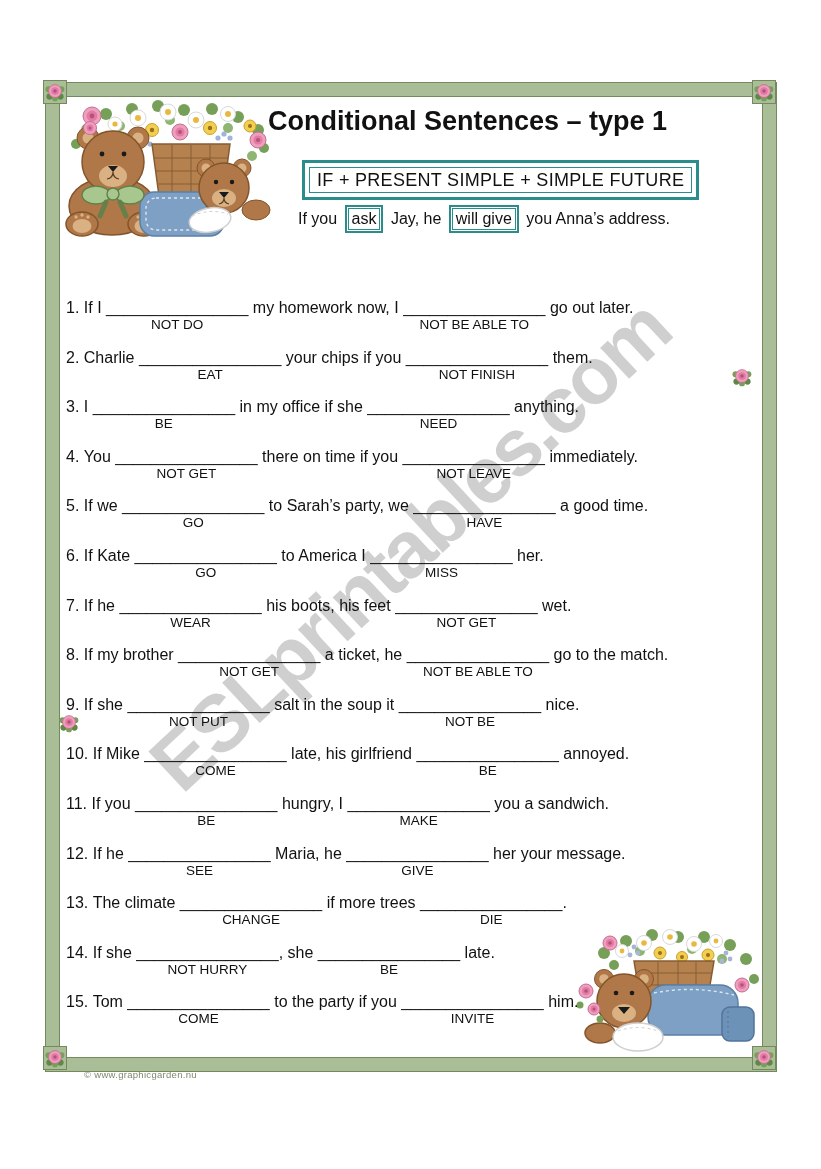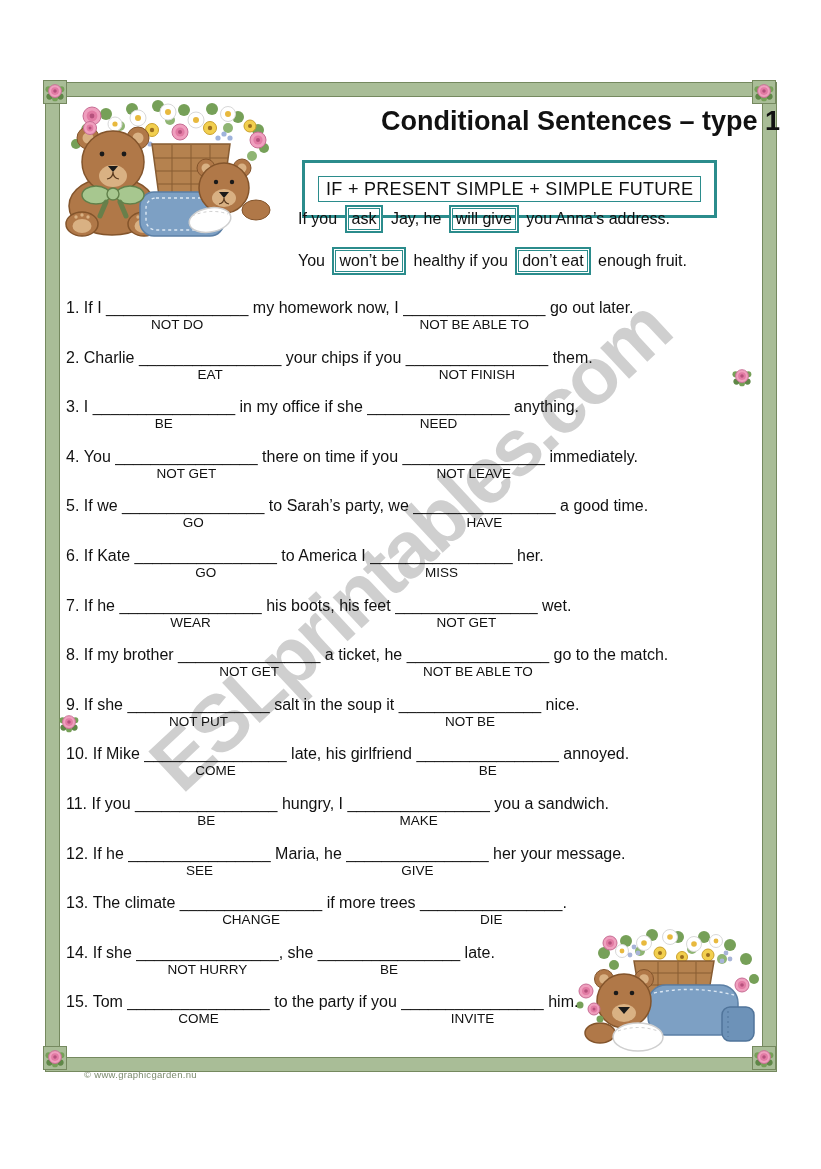--- a/index.html
+++ b/index.html
@@ -33,25 +33,25 @@
 
   .watermark{
     position:absolute; left:20px; top:500px; width:780px; z-index:2;
     text-align:center; transform:rotate(-43deg);
     font-size:80px; font-weight:bold; letter-spacing:-3px;
     color:#8e8e8e; opacity:0.42; white-space:nowrap; pointer-events:none;
   }
 
   .title{
     position:absolute; left:268px; top:106px; width:512px; z-index:3;
-    font-size:27px; font-weight:bold; text-align:right; white-space:nowrap;
+    font-size:27px; font-weight:bold; text-align:left; white-space:nowrap;
   }
   .gbox{
     position:absolute; left:302px; top:160px; z-index:3;
-    border:3px solid #2b8c8c; background:#fff; padding:13px; display:inline-block;
+    border:3px solid #2b8c8c; background:#fff; padding:4px; display:inline-block;
   }
   .gbox-inner{
     display:block; border:1px solid #2b8c8c; padding:1px 7px;
     font-size:18px; letter-spacing:0.3px; line-height:22px; white-space:pre;
   }
   .example{
     position:absolute; left:298px; z-index:3; font-size:16px; line-height:27px;
     white-space:pre; 
     text-align:right;
   }
@@ -357,21 +357,20 @@
     </svg>
   </div>
 
   <div class="watermark">ESLprintables.com</div>
 
   <div class="title">Conditional Sentences – type 1</div>
   <div class="gbox">
     <span class="gbox-inner">IF + PRESENT SIMPLE + SIMPLE FUTURE</span>
   </div>
   <div class="example ex1"><span>If you </span><span class="bx">ask</span><span> Jay, he </span><span class="bx">will give</span><span> you Anna’s address.</span></div>
-  <div class="example ex2"><span>You </span><span class="bx">won’t be</span><span> healthy if you </span><span class="bx">don’t eat</span><span> enough fruit.</span></div>
 
   <div class="items" id="items">
       <div class="item"><span class="seg"><span class="l1">1. </span><span class="l2"></span></span><span class="seg"><span class="l1">If I </span><span class="l2"></span></span><span class="seg"><span class="l1">________________</span><span class="l2">NOT DO</span></span><span class="seg"><span class="l1"> my homework now, I </span><span class="l2"></span></span><span class="seg"><span class="l1">________________</span><span class="l2">NOT BE ABLE TO</span></span><span class="seg"><span class="l1"> go out later.</span><span class="l2"></span></span></div>
       <div class="item"><span class="seg"><span class="l1">2. </span><span class="l2"></span></span><span class="seg"><span class="l1">Charlie </span><span class="l2"></span></span><span class="seg"><span class="l1">________________</span><span class="l2">EAT</span></span><span class="seg"><span class="l1"> your chips if you </span><span class="l2"></span></span><span class="seg"><span class="l1">________________</span><span class="l2">NOT FINISH</span></span><span class="seg"><span class="l1"> them.</span><span class="l2"></span></span></div>
       <div class="item"><span class="seg"><span class="l1">3. </span><span class="l2"></span></span><span class="seg"><span class="l1">I </span><span class="l2"></span></span><span class="seg"><span class="l1">________________</span><span class="l2">BE</span></span><span class="seg"><span class="l1"> in my office if she </span><span class="l2"></span></span><span class="seg"><span class="l1">________________</span><span class="l2">NEED</span></span><span class="seg"><span class="l1"> anything.</span><span class="l2"></span></span></div>
       <div class="item"><span class="seg"><span class="l1">4. </span><span class="l2"></span></span><span class="seg"><span class="l1">You </span><span class="l2"></span></span><span class="seg"><span class="l1">________________</span><span class="l2">NOT GET</span></span><span class="seg"><span class="l1"> there on time if you </span><span class="l2"></span></span><span class="seg"><span class="l1">________________</span><span class="l2">NOT LEAVE</span></span><span class="seg"><span class="l1"> immediately.</span><span class="l2"></span></span></div>
       <div class="item"><span class="seg"><span class="l1">5. </span><span class="l2"></span></span><span class="seg"><span class="l1">If we </span><span class="l2"></span></span><span class="seg"><span class="l1">________________</span><span class="l2">GO</span></span><span class="seg"><span class="l1"> to Sarah’s party, we </span><span class="l2"></span></span><span class="seg"><span class="l1">________________</span><span class="l2">HAVE</span></span><span class="seg"><span class="l1"> a good time.</span><span class="l2"></span></span></div>
       <div class="item"><span class="seg"><span class="l1">6. </span><span class="l2"></span></span><span class="seg"><span class="l1">If Kate </span><span class="l2"></span></span><span class="seg"><span class="l1">________________</span><span class="l2">GO</span></span><span class="seg"><span class="l1"> to America I </span><span class="l2"></span></span><span class="seg"><span class="l1">________________</span><span class="l2">MISS</span></span><span class="seg"><span class="l1"> her.</span><span class="l2"></span></span></div>
       <div class="item"><span class="seg"><span class="l1">7. </span><span class="l2"></span></span><span class="seg"><span class="l1">If he </span><span class="l2"></span></span><span class="seg"><span class="l1">________________</span><span class="l2">WEAR</span></span><span class="seg"><span class="l1"> his boots, his feet </span><span class="l2"></span></span><span class="seg"><span class="l1">________________</span><span class="l2">NOT GET</span></span><span class="seg"><span class="l1"> wet.</span><span class="l2"></span></span></div>
       <div class="item"><span class="seg"><span class="l1">8. </span><span class="l2"></span></span><span class="seg"><span class="l1">If my brother </span><span class="l2"></span></span><span class="seg"><span class="l1">________________</span><span class="l2">NOT GET</span></span><span class="seg"><span class="l1"> a ticket, he </span><span class="l2"></span></span><span class="seg"><span class="l1">________________</span><span class="l2">NOT BE ABLE TO</span></span><span class="seg"><span class="l1"> go to the match.</span><span class="l2"></span></span></div>

